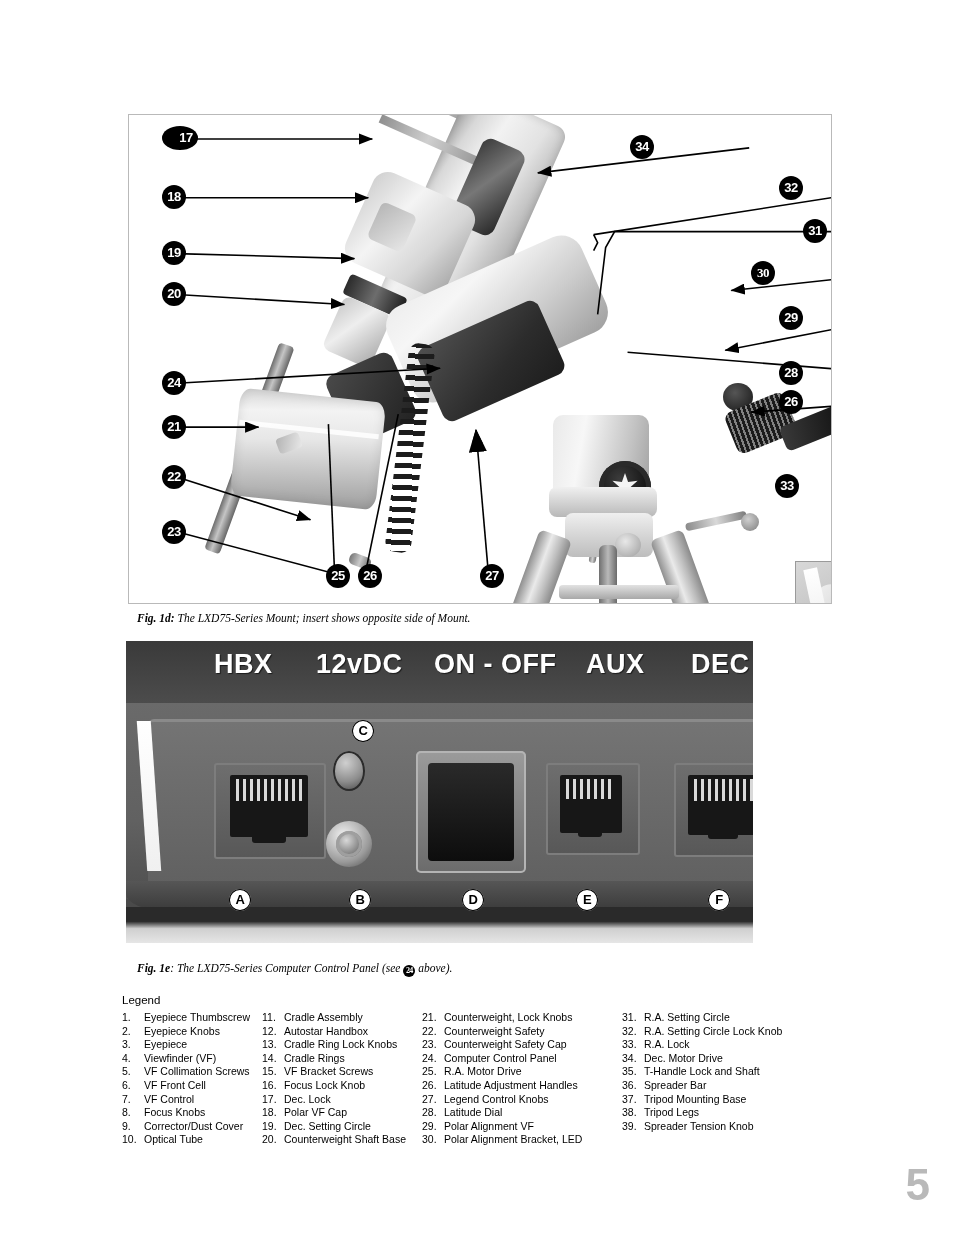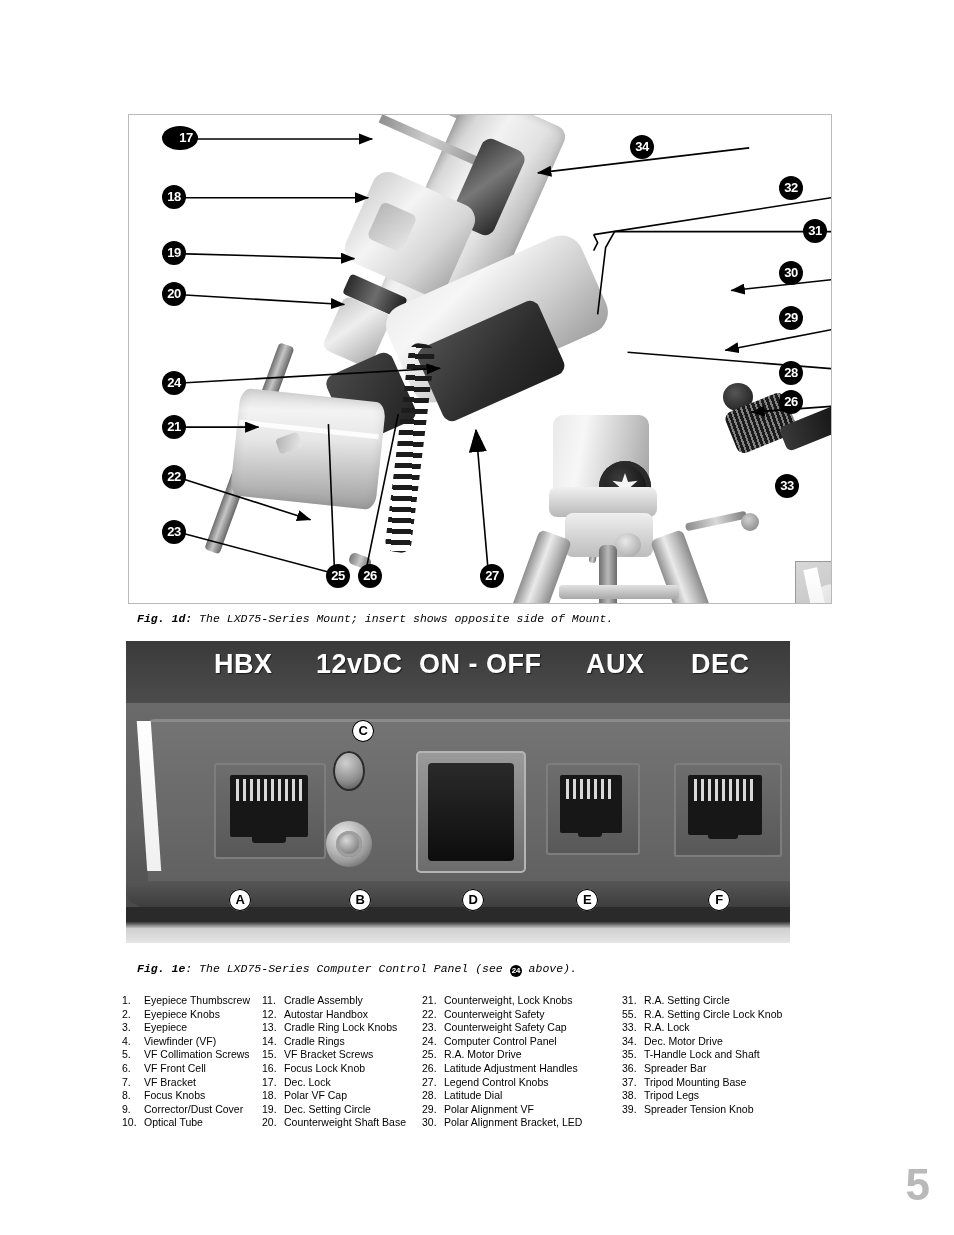--- a/index.html
+++ b/index.html
@@ -320,21 +320,21 @@
   #leaders, #leaders2 {
     position: absolute;
     inset: 0;
     z-index: 15;
     pointer-events: none;
   }
 
   
   .caption {
     position: absolute;
-    font-family: Liberation Mono, monospace;
+    font-family: Liberation Serif, serif;
     font-size: 11.5px;
     font-style: italic;
     color: #000;
     white-space: nowrap;
   }
   .caption b { font-style: italic; font-weight: bold; }
   .cap-badge {
     display: inline-block;
     width: 12px; height: 12px;
     border-radius: 50%;
@@ -347,24 +347,25 @@
     text-align: center;
     vertical-align: -1px;
     letter-spacing: -0.6px;
   }
 
   
   #fig1e {
     position: absolute;
     left: 126px;
     top: 641px;
-    width: 664px;
+    width: 607px;
     height: 302px;
     overflow: hidden;
     background: #4a4a4a;
+    padding-left: 20px;
   }
   .cp { position: absolute; }
   .cp-top {
     left: 0; top: 0; width: 703px; height: 62px;
     background: linear-gradient(180deg,#3a3a3a,#4c4c4c);
   }
   .cp-face {
     left: 0; top: 62px; width: 703px; height: 196px;
     background: linear-gradient(180deg,#6a6a6a,#616161 60%,#4f4f4f);
   }
@@ -608,41 +609,41 @@
     <div class="badge" style="left: 162px; top: 371px;">24</div>
     <div class="badge" style="left: 162px; top: 415px;">21</div>
     <div class="badge" style="left: 162px; top: 465px;">22</div>
     <div class="badge" style="left: 162px; top: 520px;">23</div>
     <div class="badge" style="left: 326px; top: 564px;">25</div>
     <div class="badge" style="left: 358px; top: 564px;">26</div>
     <div class="badge" style="left: 480px; top: 564px;">27</div>
     <div class="badge" style="left: 630px; top: 135px;">34</div>
     <div class="badge" style="left: 779px; top: 176px;">32</div>
     <div class="badge" style="left: 779px; top: 219px; margin-left: 24px;">31</div>
-    <div class="badge" style="left: 779px; top: 261px;">30</div>
+    <div class="badge" style="left: 751px; top: 261px; font-family: Liberation Serif, serif;">30</div>
     <div class="badge" style="left: 779px; top: 306px;">29</div>
     <div class="badge" style="left: 779px; top: 361px;">28</div>
     <div class="badge" style="left: 779px; top: 390px;">26</div>
     <div class="badge" style="left: 775px; top: 474px;">33</div>
   </div>
 
 <div class="caption" style="left:137px; top:612px;">
   <b>Fig. 1d:</b><span> The LXD75-Series Mount; insert shows opposite side of Mount.</span>
 </div>
 
 <div id="fig1e">
   <div class="cp cp-top"></div>
   <div class="cp cp-face"></div>
   <div class="cp cp-inner"></div>
   <div class="cp cp-hl"></div>
 
   <div id="cp-labels">
       <div class="cp-label" style="left: 88px;">HBX</div>
       <div class="cp-label" style="left: 190px;">12vDC</div>
-      <div class="cp-label" style="left: 293px;">ON - OFF</div>
+      <div class="cp-label" style="left: 308px;">ON - OFF</div>
       <div class="cp-label" style="left: 460px;">AUX</div>
       <div class="cp-label" style="left: 565px;">DEC</div>
     </div>
 
   <div class="port" style="left:88px; top:122px; width:108px; height:92px;">
     <div class="port-jack" style="left:14px; top:10px; width:78px; height:62px;"></div>
     <div class="port-pins" style="left:20px; top:14px; width:66px; height:22px;"></div>
     <div class="port-tab" style="left:36px; top:64px; width:34px; height:14px;"></div>
   </div>
 
@@ -679,20 +680,21 @@
       <div class="badge letter" style="position: absolute; left: 450px; top: 248px; z-index: 30;">E</div>
       <div class="badge letter" style="position: absolute; left: 582px; top: 248px; z-index: 30;">F</div>
     </div>
 </div>
 
 <div class="caption" style="left:137px; top:962px;">
   <b>Fig. 1e</b><span>: The LXD75-Series Computer Control Panel (see </span><span class="cap-badge">24</span><span> above).</span>
 </div>
 
 <div id="legend">
+  <div class="legend-title">Legend</div>
   <div class="legend-cols" id="legend-cols">
       <div class="legend-col c1">
         <div class="legend-item">
           <span class="legend-num">1.</span>
           <span class="legend-txt">Eyepiece Thumbscrew</span>
         </div>
         <div class="legend-item">
           <span class="legend-num">2.</span>
           <span class="legend-txt">Eyepiece Knobs</span>
         </div>
@@ -707,21 +709,21 @@
         <div class="legend-item">
           <span class="legend-num">5.</span>
           <span class="legend-txt">VF Collimation Screws</span>
         </div>
         <div class="legend-item">
           <span class="legend-num">6.</span>
           <span class="legend-txt">VF Front Cell</span>
         </div>
         <div class="legend-item">
           <span class="legend-num">7.</span>
-          <span class="legend-txt">VF Bracket</span>
+          <span class="legend-txt">VF Control</span>
         </div>
         <div class="legend-item">
           <span class="legend-num">8.</span>
           <span class="legend-txt">Focus Knobs</span>
         </div>
         <div class="legend-item">
           <span class="legend-num">9.</span>
           <span class="legend-txt">Corrector/Dust Cover</span>
         </div>
         <div class="legend-item">
@@ -812,21 +814,21 @@
           <span class="legend-num">30.</span>
           <span class="legend-txt">Polar Alignment Bracket, LED</span>
         </div>
       </div>
       <div class="legend-col c4">
         <div class="legend-item">
           <span class="legend-num">31.</span>
           <span class="legend-txt">R.A. Setting Circle</span>
         </div>
         <div class="legend-item">
-          <span class="legend-num">55.</span>
+          <span class="legend-num">32.</span>
           <span class="legend-txt">R.A. Setting Circle Lock Knob</span>
         </div>
         <div class="legend-item">
           <span class="legend-num">33.</span>
           <span class="legend-txt">R.A. Lock</span>
         </div>
         <div class="legend-item">
           <span class="legend-num">34.</span>
           <span class="legend-txt">Dec. Motor Drive</span>
         </div>

